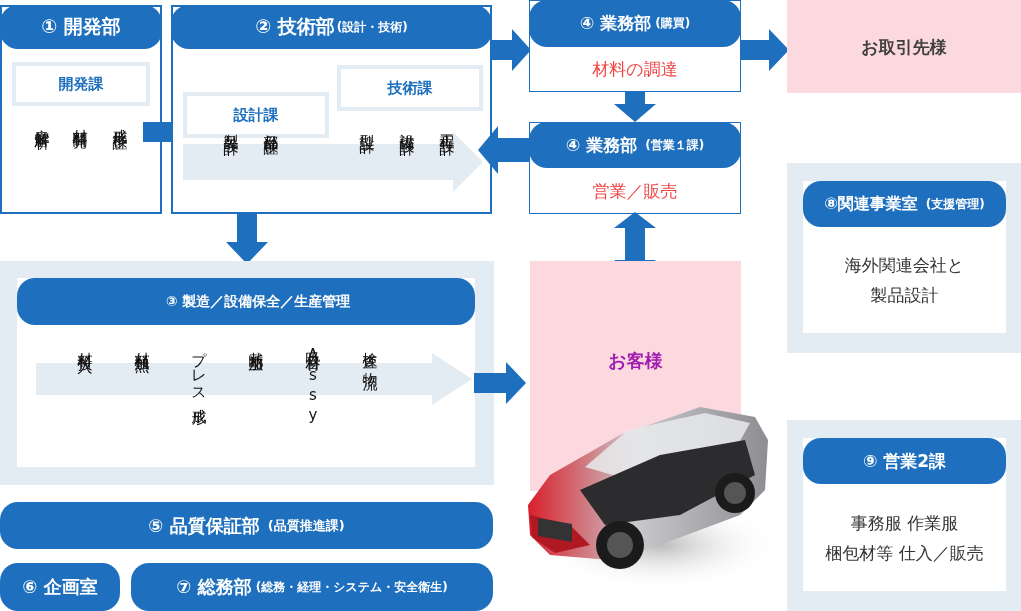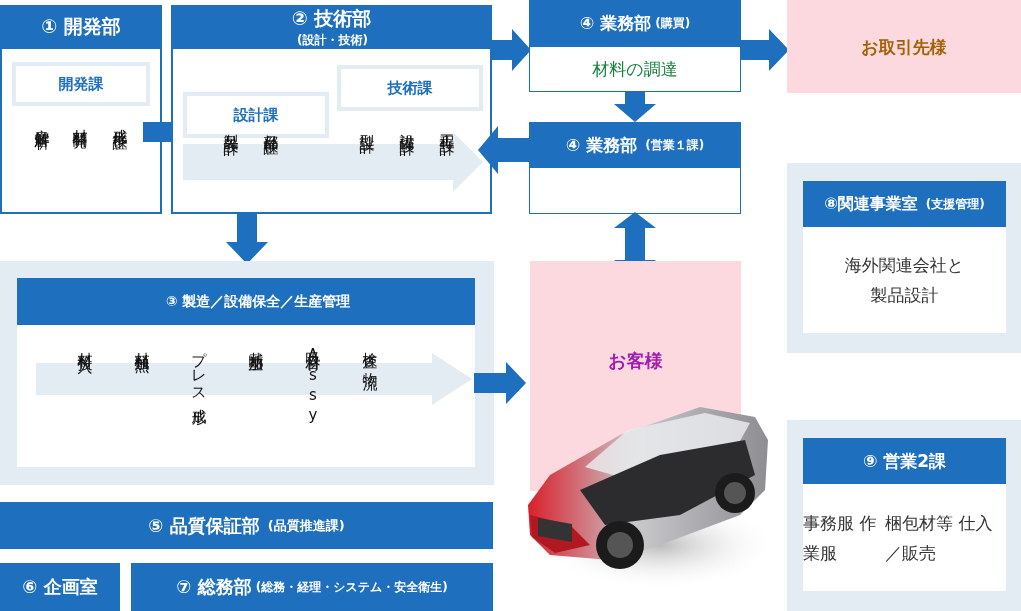--- a/index.html
+++ b/index.html
@@ -1,45 +1,45 @@
 <!DOCTYPE html>
 <html><head>
 <meta charset="utf-8">
 <style>
   html,body{margin:0;padding:0;background:#fff;}
   body{width:1021px;height:611px;position:relative;overflow:hidden;font-family:"DejaVu Sans","Liberation Sans",sans-serif;color:#222;}
   .abs{position:absolute;box-sizing:border-box;}
   .blue{background:#1e6fbd;}
-  .hdr{color:#fff;font-weight:bold;display:flex;align-items:center;justify-content:center;white-space:nowrap;}
+  .hdr{color:#fff;font-weight:bold;display:flex;align-items:center;justify-content:center;white-space:nowrap;border-radius:18px;}
   .hdr .sub{font-size:12px;font-weight:bold;margin-left:2px;}
   .bordered{border:2px solid #1e6fbd;background:#fff;}
   .lightbg{background:#e3ebf3;}
   .pink{background:#fbd9df;}
   .subhead{background:#fff;border:4px solid #e3ebf3;color:#1e6fbd;font-weight:bold;font-size:15px;display:flex;align-items:center;justify-content:center;}
   .vcol{writing-mode:vertical-rl;text-orientation:upright;font-size:15px;line-height:16px;letter-spacing:2px;color:#111;}
-  .bodytxt{display:flex;align-items:center;justify-content:center;font-size:16px;color:#15803d;text-align:center;line-height:30px;}
+  .bodytxt{display:flex;align-items:center;justify-content:center;font-size:16px;color:#ef4444;text-align:center;line-height:30px;}
   svg{position:absolute;overflow:visible;}
 </style>
 </head>
 <body>
 
 <div class="abs bordered" style="left:0;top:5px;width:162px;height:209px;">
   <div class="abs blue hdr" style="left:-2px;top:-2px;width:162px;height:44px;font-size:19px;">① 開発部</div>
   <div class="abs subhead" style="left:10px;top:55px;width:138px;height:44px;">開発課</div>
   <div class="abs vcol" style="left:32px;top:110px;">音響解析</div>
   <div class="abs vcol" style="left:70px;top:110px;">材料開発</div>
   <div class="abs vcol" style="left:110px;top:110px;">成形検証</div>
 </div>
 
 <svg style="left:143px;top:112px;" width="50" height="40">
   <polygon points="0,10 30,10 30,0 48,20 30,40 30,30 0,30" fill="#1e6fbd"></polygon>
 </svg>
 
 <div class="abs bordered" style="left:171px;top:5px;width:321px;height:209px;">
-  <div class="abs blue hdr" style="left:-2px;top:-2px;width:321px;height:44px;font-size:19px;flex-direction:column;">
+  <div class="abs blue hdr" style="left:-2px;top:-2px;width:321px;height:44px;font-size:19px;">
     <span>② 技術部</span>
     <span class="sub">(設計・技術)</span>
   </div>
   <div class="abs subhead" style="left:10px;top:58px;width:146px;height:46px;margin-top:27px;">設計課</div>
   <div class="abs subhead" style="left:164px;top:58px;width:146px;height:46px;">技術課</div>
 
   <svg style="left:10px;top:125px;" width="300" height="60">
     <polygon points="0,12 270,12 270,0 300,30 270,60 270,48 0,48" fill="#e3ebf3"></polygon>
   </svg>
   <div class="abs vcol" style="left:50px;top:115px;">製品設計</div>
@@ -75,27 +75,28 @@
 
 <svg style="left:614px;top:92px;" width="42" height="30">
   <polygon points="11,0 31,0 31,12 42,12 21,30 0,12 11,12" fill="#1e6fbd"></polygon>
 </svg>
 
 <div class="abs bordered" style="left:529px;top:122px;width:212px;height:92px;border-width:1px;">
   <div class="abs blue hdr" style="left:-1px;top:-1px;width:212px;height:46px;font-size:17px;">
     <span>④ 業務部</span>
     <span class="sub" style="margin-left:8px;">(営業１課)</span>
   </div>
+  <div class="abs bodytxt" style="left:0;top:45px;width:210px;height:45px;font-size:17px;">営業／販売</div>
 </div>
 
 <svg style="left:614px;top:212px;" width="42" height="64">
   <polygon points="21,0 42,16 31,16 31,48 42,48 21,64 0,48 11,48 11,16 0,16" fill="#1e6fbd"></polygon>
 </svg>
 
-<div class="abs pink bodytxt" style="left:787px;top:0;width:234px;height:93px;font-weight:bold;color:#a16207;font-size:17px;">お取引先様</div>
+<div class="abs pink bodytxt" style="left:787px;top:0;width:234px;height:93px;font-weight:bold;color:#404040;font-size:17px;">お取引先様</div>
 
 <div class="abs pink" style="left:530px;top:261px;width:211px;height:230px;">
   <div class="abs bodytxt" style="left:0;top:80px;width:211px;height:40px;font-weight:bold;color:#a21caf;font-size:18px;">お客様</div>
 </div>
 
 <svg style="left:510px;top:395px;" width="275" height="205" viewBox="0 0 275 205">
   <defs>
     <linearGradient id="bodyg" x1="0" y1="0" x2="1" y2="0">
       <stop offset="0" stop-color="#d8202c"></stop>
       <stop offset="0.45" stop-color="#c9c9cc"></stop>
@@ -158,18 +159,18 @@
     <div class="abs" style="left:0;top:46px;width:203px;height:106px;display:flex;flex-direction:column;align-items:center;justify-content:center;font-size:17px;color:#333;line-height:30px;">
       <div>海外関連会社と</div>
       <div>製品設計</div>
     </div>
   </div>
 </div>
 
 <div class="abs lightbg" style="left:787px;top:420px;width:234px;height:191px;">
   <div class="abs" style="left:16px;top:18px;width:203px;height:153px;background:#fff;">
     <div class="abs blue hdr" style="left:0;top:0;width:203px;height:46px;font-size:17px;">⑨ 営業2課</div>
-    <div class="abs" style="left:0;top:46px;width:203px;height:107px;display:flex;flex-direction:row;align-items:center;justify-content:center;font-size:17px;color:#333;line-height:30px;">
+    <div class="abs" style="left:0;top:46px;width:203px;height:107px;display:flex;flex-direction:column;align-items:center;justify-content:center;font-size:17px;color:#333;line-height:30px;">
       <div>事務服 作業服</div>
       <div>梱包材等 仕入／販売</div>
     </div>
   </div>
 </div>
 
 </body></html>

